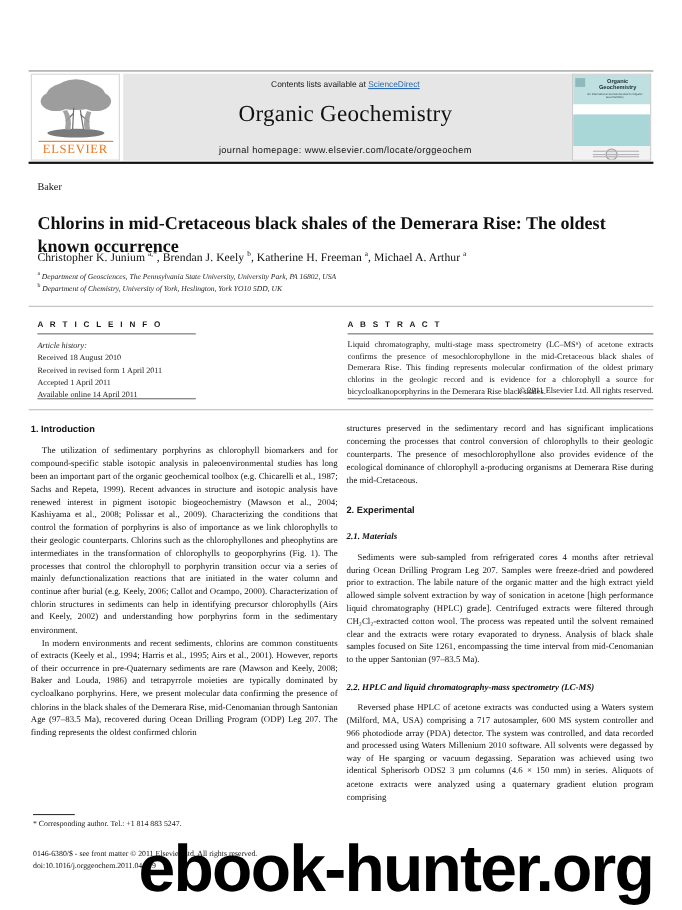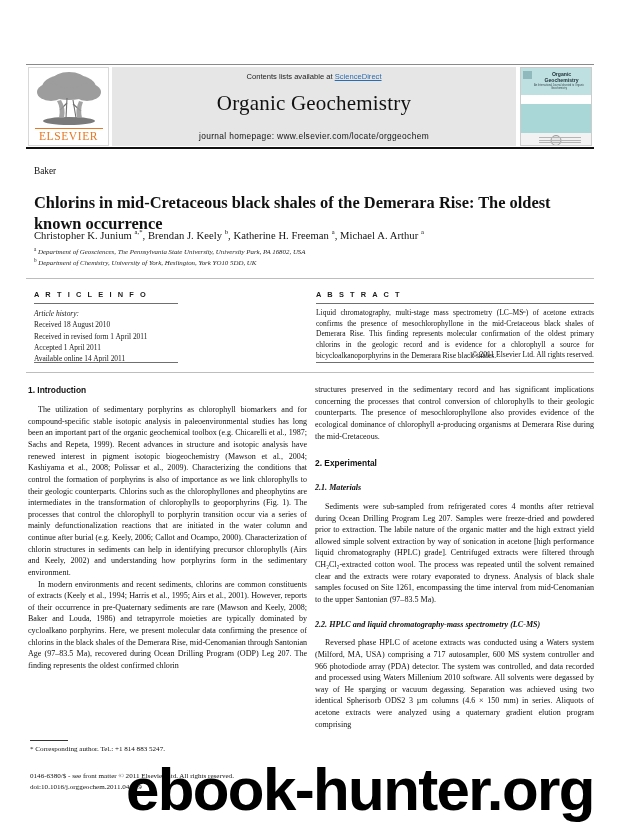--- a/index.html
+++ b/index.html
@@ -90,20 +90,21 @@
     height: 1px;
     background: #E87722;
   }
   .masthead-center {
     position: absolute;
     left: 86px;
     top: 3px;
     width: 404px;
     height: 79px;
     background: #e6e6e6;
+    padding-left: 10px;
   }
   .contents-line {
     position: absolute;
     top: 5px;
     left: 0;
     width: 404px;
     text-align: center;
     font-family: "Liberation Sans", sans-serif;
     font-size: 7.6px;
     color: #1a1a1a;

